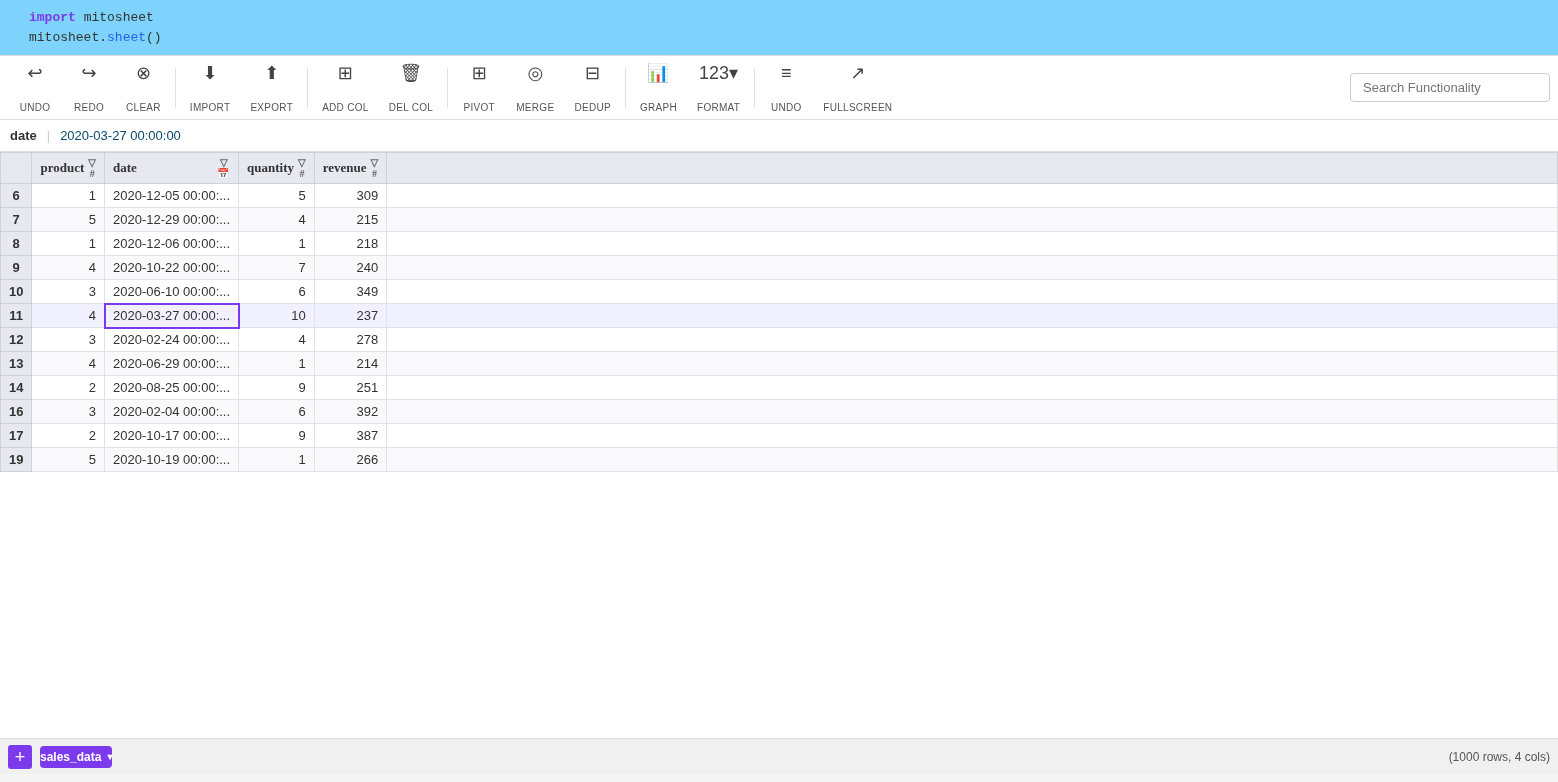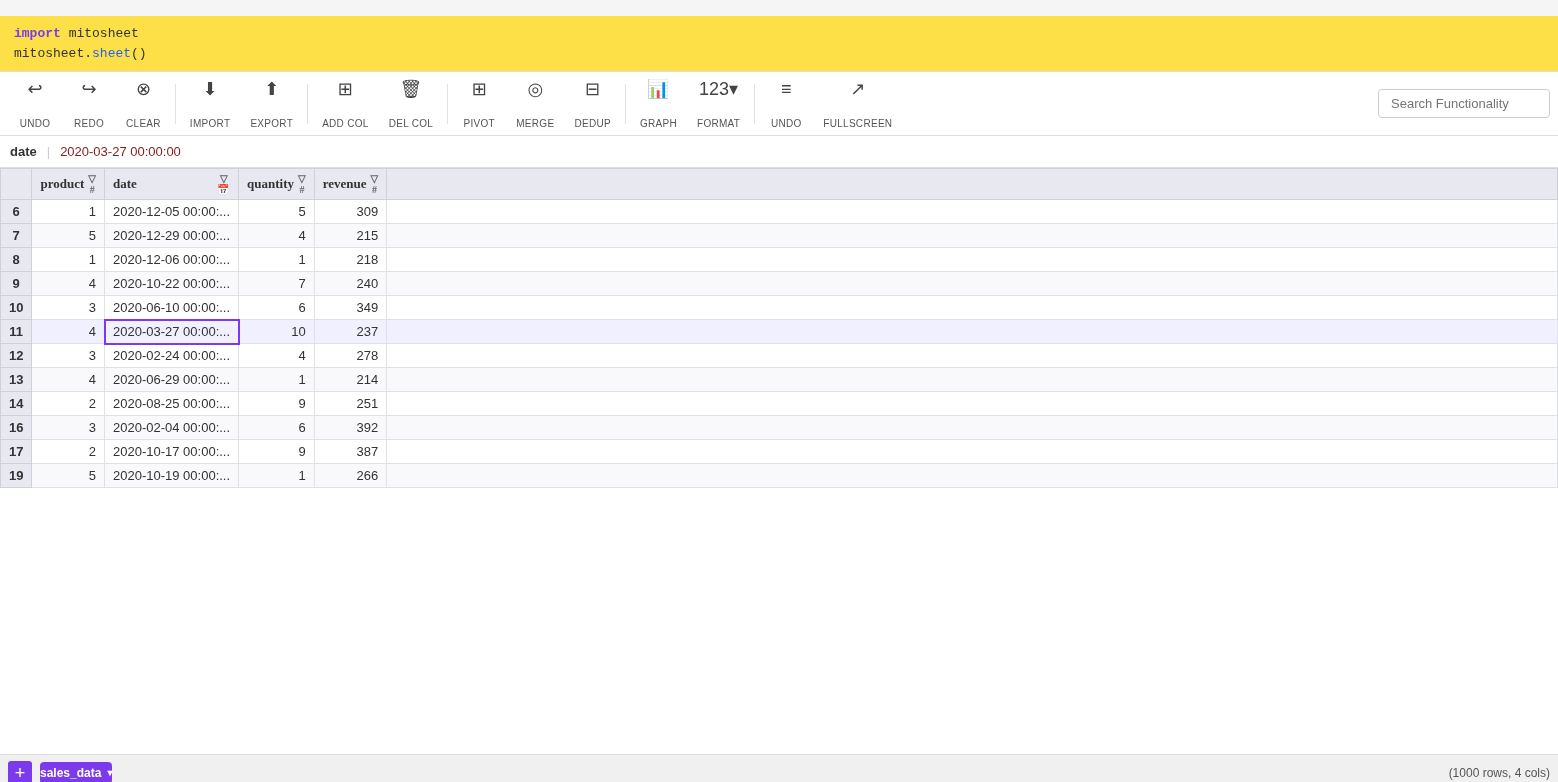--- a/index.html
+++ b/index.html
@@ -1,27 +1,26 @@
 <!DOCTYPE html>
 <html><head>
   <meta charset="utf-8">
   <style>
     * { box-sizing: border-box; margin: 0; padding: 0; }
     body { font-family: -apple-system, BlinkMacSystemFont, 'Segoe UI', sans-serif; font-size: 13px; background: #f5f5f5; overflow: hidden; width: 1558px; height: 782px; }
 
     
     .code-header {
-      background: #fde047;
-      padding: 8px 14px;
+      background: #7dd3fc;
+      padding: 8px 29px;
       font-family: 'Courier New', monospace;
       font-size: 13px;
       color: #333;
       border-bottom: 1px solid #ddd;
       line-height: 1.5;
-      margin-top: 16px;
     }
     .code-header .kw { color: #7c3aed; font-weight: bold; }
     .code-header .fn { color: #2563eb; }
 
     
     .toolbar {
       display: flex;
       align-items: center;
       background: #fff;
       border-bottom: 1px solid #ddd;
@@ -46,21 +45,21 @@
     .toolbar-item .label { font-size: 10px; font-weight: 400; color: #555; letter-spacing: 0.3px; margin-top: 16px; }
     .toolbar-divider { width: 1px; height: 40px; background: #e0e0e0; margin: 0 4px; }
 
     .search-box {
       margin-left: auto;
       border: 1px solid #ccc;
       border-radius: 4px;
       padding: 6px 12px;
       font-size: 13px;
       color: #888;
-      width: 172px;
+      width: 200px;
       outline: none;
       background: #fff;
     }
 
     
     .formula-bar {
       display: flex;
       align-items: center;
       background: #fff;
       border-bottom: 1px solid #ddd;
@@ -71,21 +70,21 @@
     .formula-bar .cell-ref {
       font-weight: 600;
       color: #333;
       margin-right: 10px;
     }
     .formula-bar .separator {
       color: #ccc;
       margin-right: 10px;
     }
     .formula-bar .cell-value {
-      color: #7f1d1d;
+      color: #0c4a6e;
     }
 
     
     .spreadsheet-wrapper {
       overflow: auto;
       height: calc(782px - 64px - 64px - 32px - 36px);
       background: #fff;
     }
     table {
       border-collapse: collapse;

